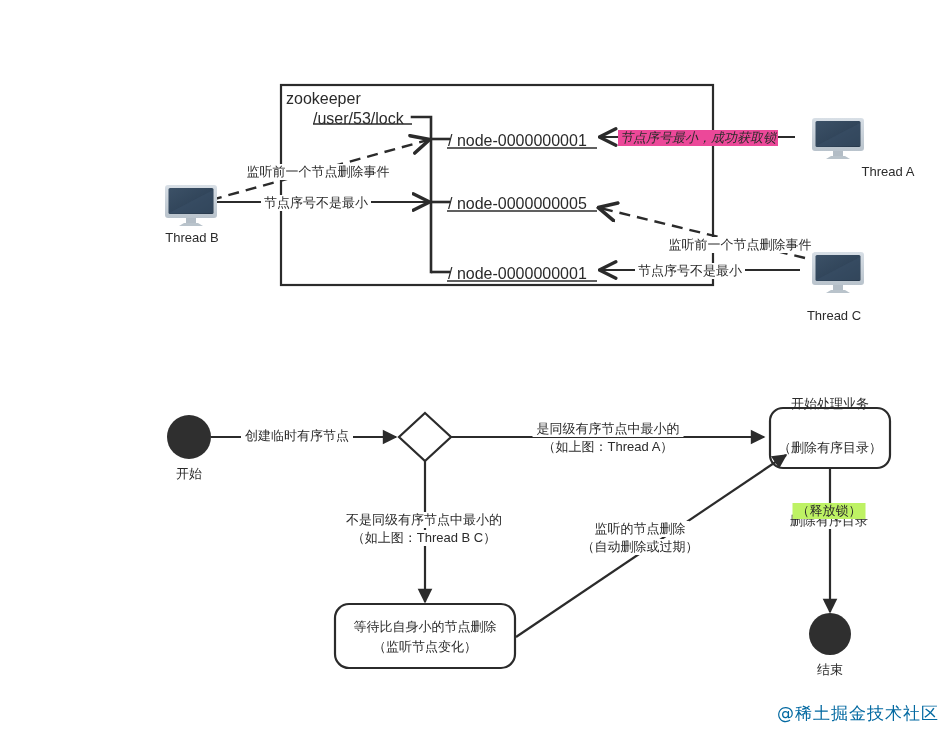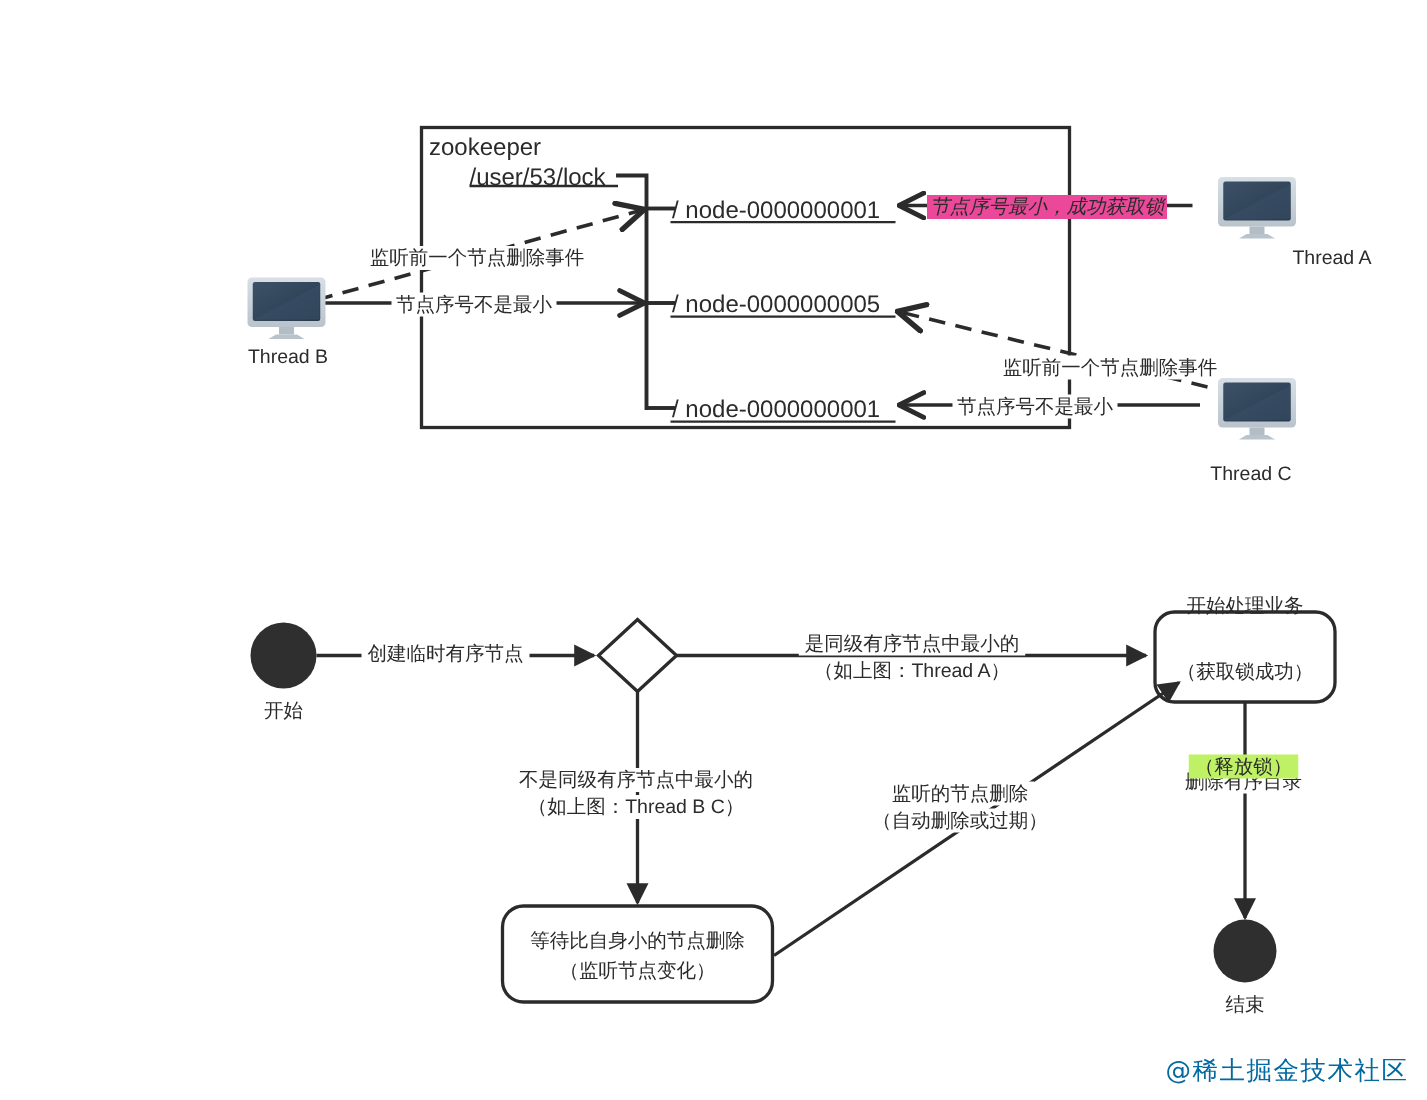--- a/index.html
+++ b/index.html
@@ -173,18 +173,18 @@
 <div class="lbl f13 center" style="left:424px; top:512px; background:#fff; padding:0 4px;">不是同级有序节点中最小的</div>
 <div class="lbl f13 center" style="left:424px; top:530px; background:#fff; padding:0 4px;">（如上图：Thread B C）</div>
 
 <div class="lbl f13 center" style="left:640px; top:521px; background:#fff; padding:0 4px;">监听的节点删除</div>
 <div class="lbl f13 center" style="left:640px; top:539px; background:#fff; padding:0 4px;">（自动删除或过期）</div>
 
 <div class="lbl f13 center" style="left:829px; top:513px; background:#fff; padding:0 4px;">删除有序目录</div>
 <div class="lbl f13 center" style="left:829px; top:503px; background:#bef264; padding:0 4px;">（释放锁）</div>
 
 <div class="lbl f13 center" style="left:830px; top:396px;">开始处理业务</div>
-<div class="lbl f13 center" style="left:830px; top:440px;">（获取锁成功）</div>
+<div class="lbl f13 center" style="left:830px; top:440px;">（删除有序目录）</div>
 
 <div class="lbl f13 center" style="left:425px; top:619px;">等待比自身小的节点删除</div>
 <div class="lbl f13 center" style="left:425px; top:639px;">（监听节点变化）</div>
 
 <div class="watermark">@稀土掘金技术社区</div>
 
 </body></html>

